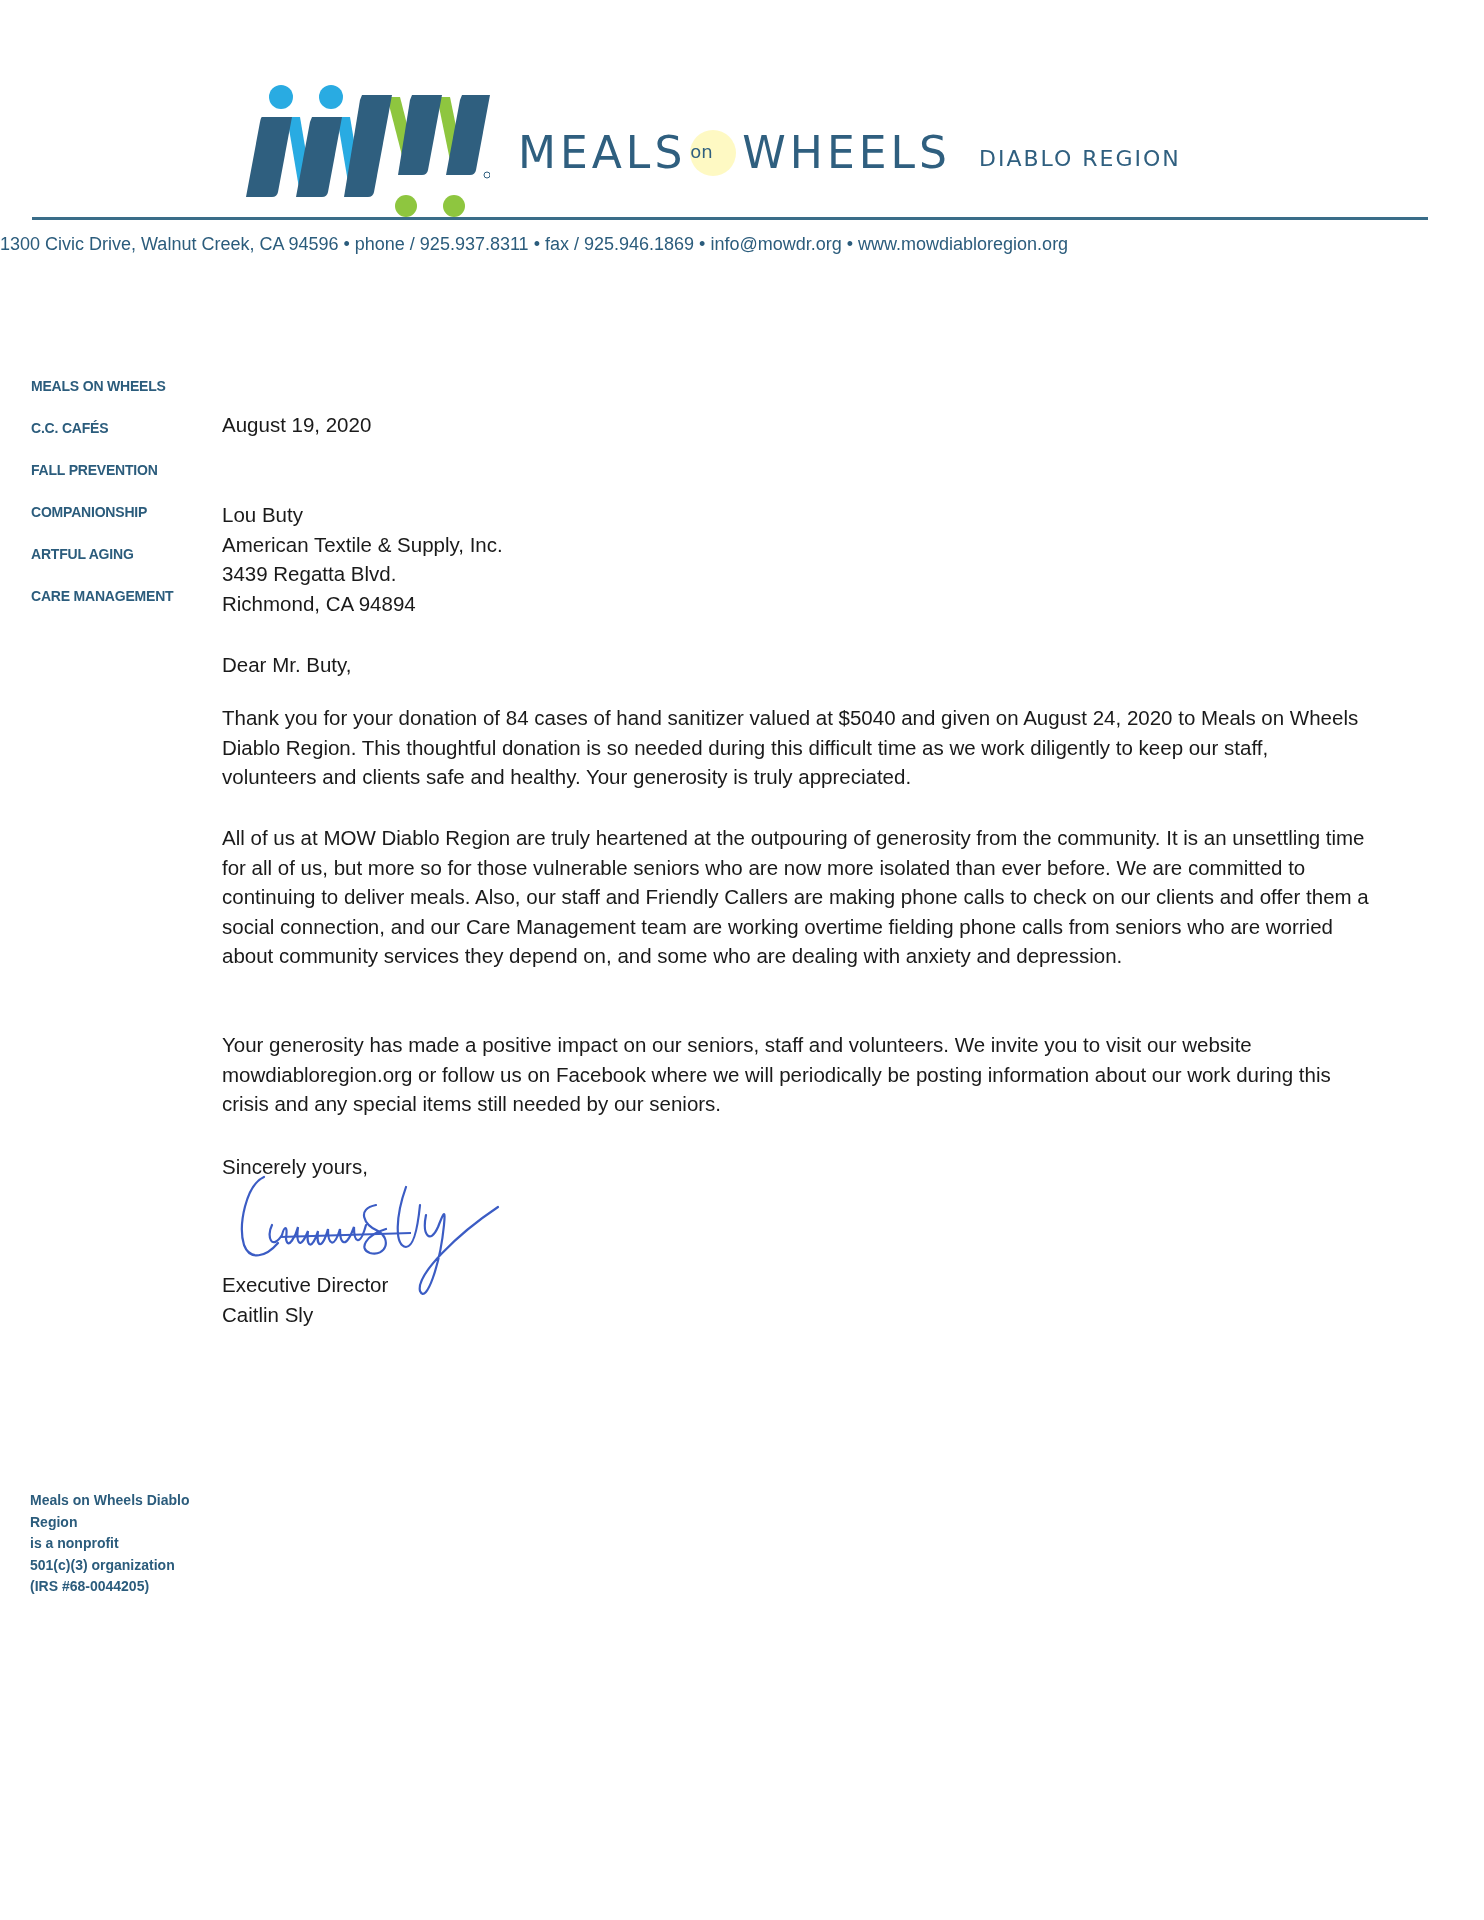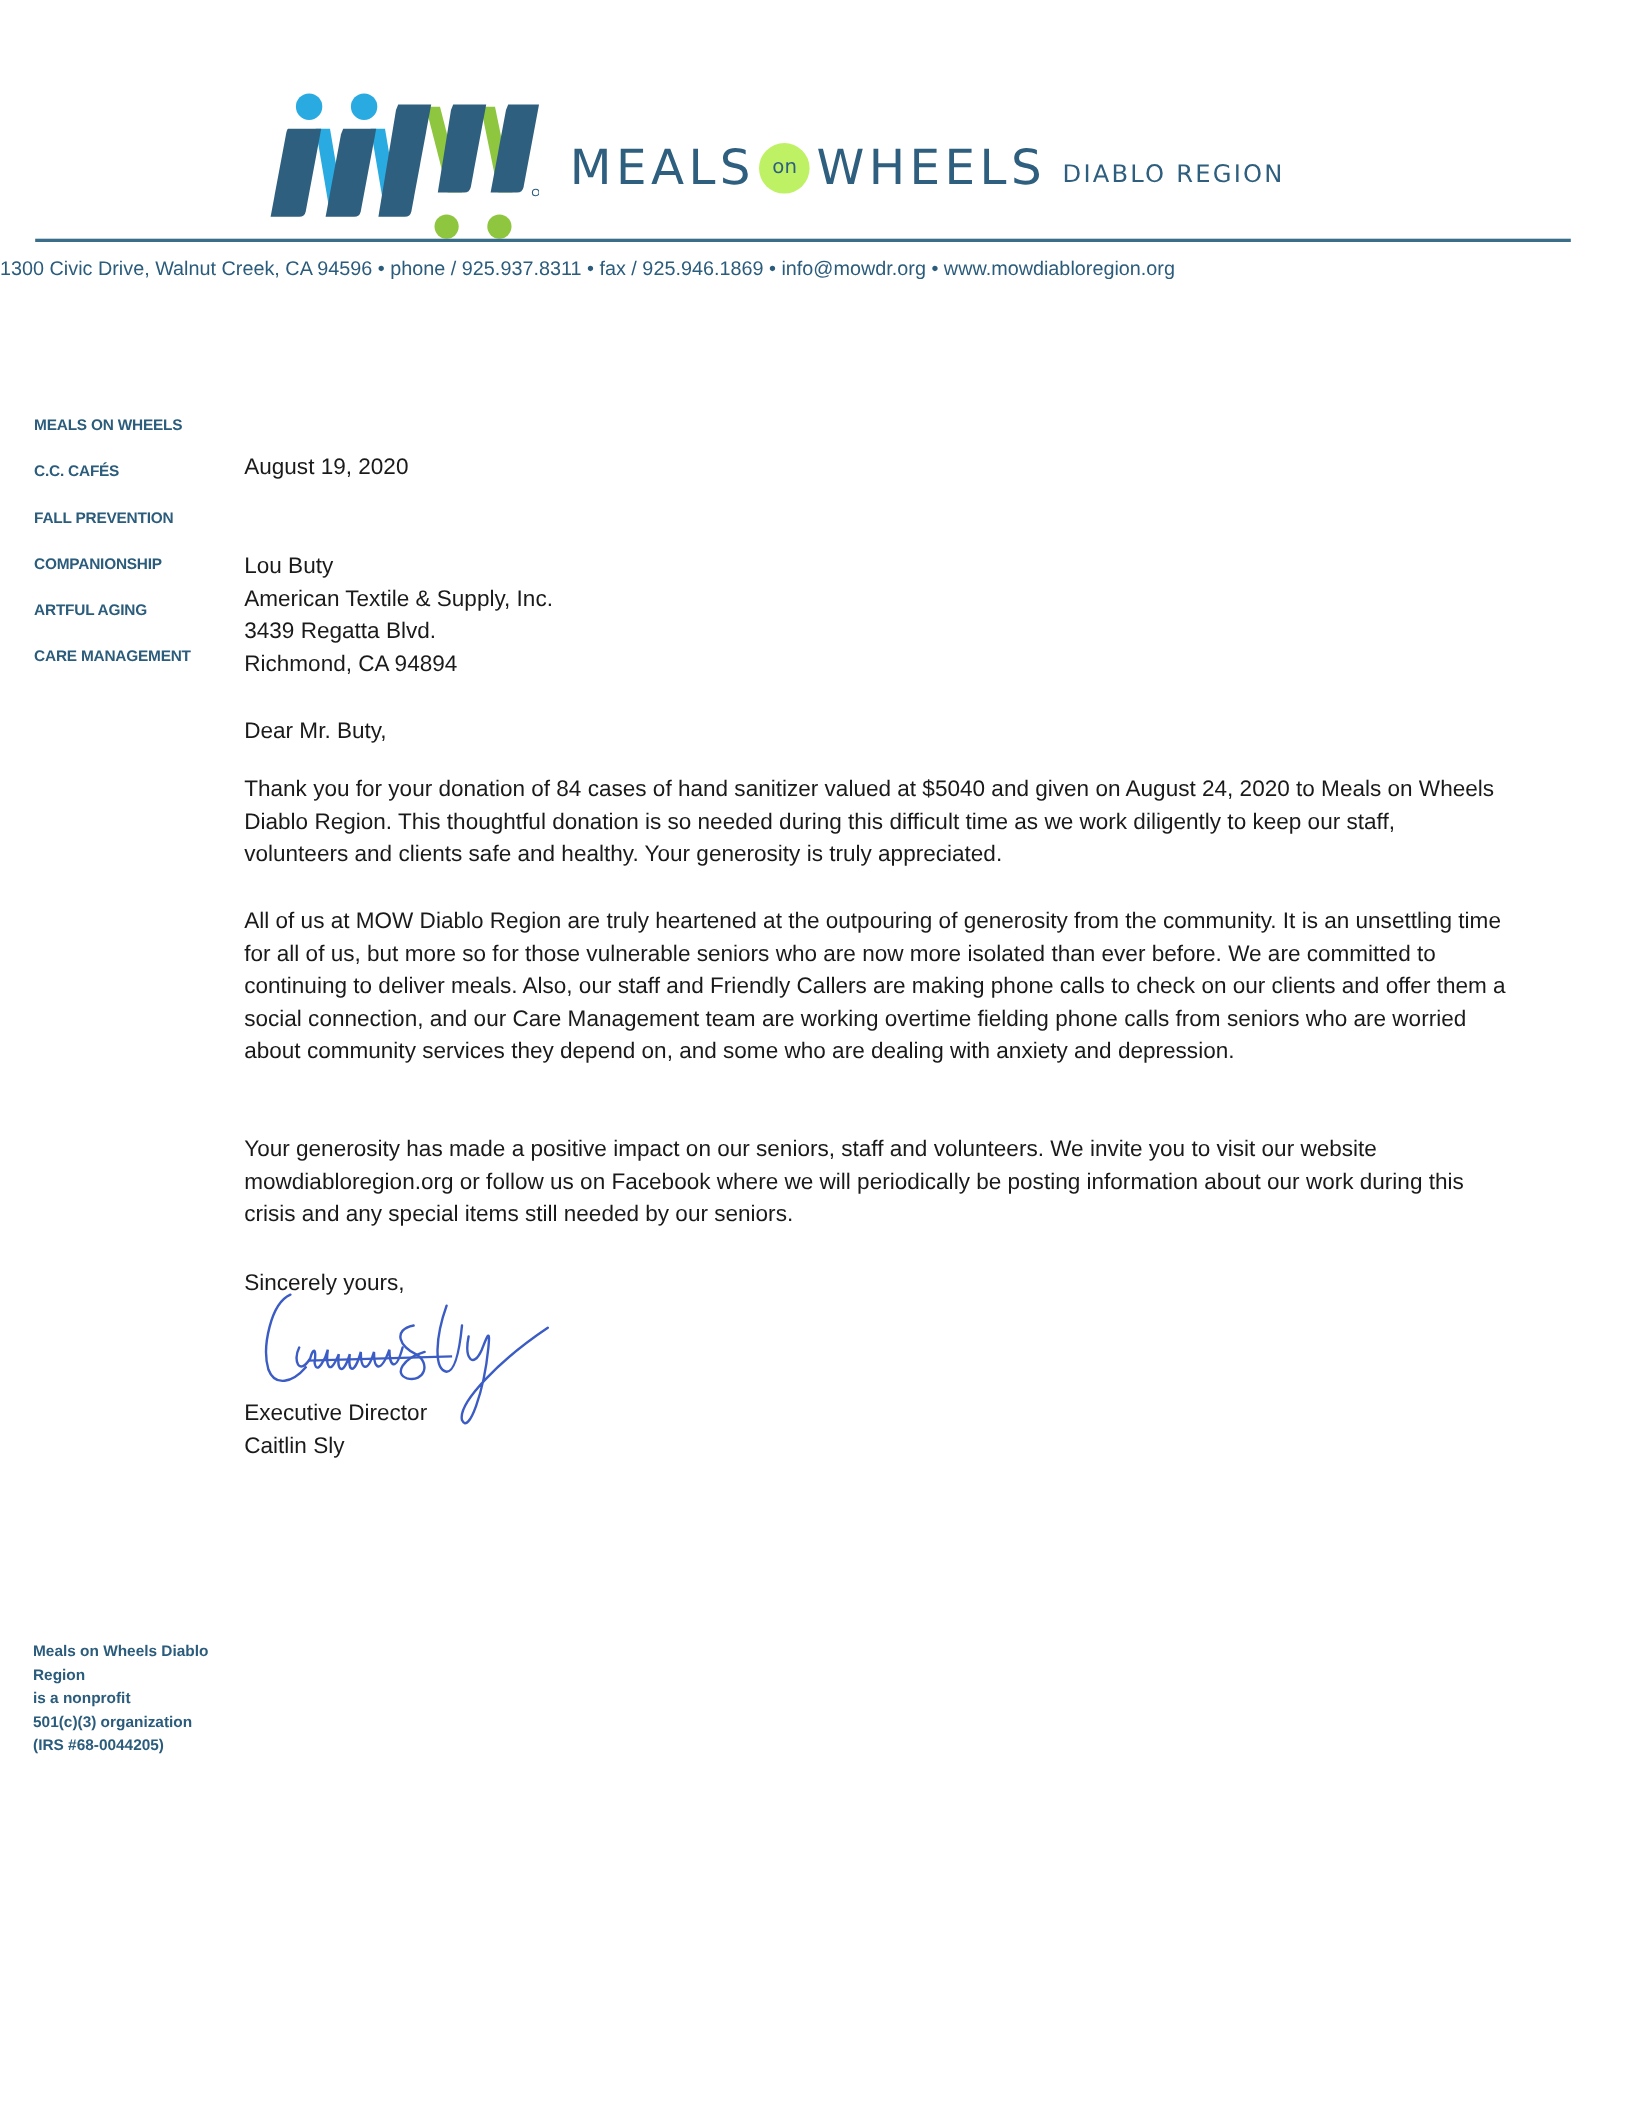--- a/index.html
+++ b/index.html
@@ -13,24 +13,24 @@
   
   #logo { left: 240px; top: 82px; width: 250px; height: 140px; }
   .brand {
     left: 518px; top: 128px; font-family: "DejaVu Sans", sans-serif;
     font-weight: normal; color: #2f5f7f; letter-spacing: 4px; white-space: nowrap;
     display: flex; align-items: center;
   }
   .brand .big { font-size: 44px; line-height: 50px; }
   .brand .on {
     display: inline-block; width: 46px; height: 46px; border-radius: 50%;
-    background: #bef264; color: #2f5f7f; font-size: 18px; letter-spacing: 0;
-    text-align: center; line-height: 44px; margin: 0 6px 0 4px;
+    background: #fef9c3; color: #2f5f7f; font-size: 18px; letter-spacing: 0;
+    line-height: 44px; margin: 0 6px 0 4px;
   }
-  .brand .small { font-size: 22px; letter-spacing: 2px; margin-left: 15px; margin-top: 10px; }
+  .brand .small { font-size: 22px; letter-spacing: 2px; margin-left: 28px; margin-top: 10px; }
 
   #divider { left: 32px; top: 217px; width: 1396px; height: 3px; background: #3a6d89; }
   #contact {
     left: 0; width: 1484px; top: 234px; text-align: left;
     font-family: "Liberation Sans", sans-serif; font-size: 18px; color: #2b5c7c;
   }
   #contact span { display: inline; }
 
   
   .side {

